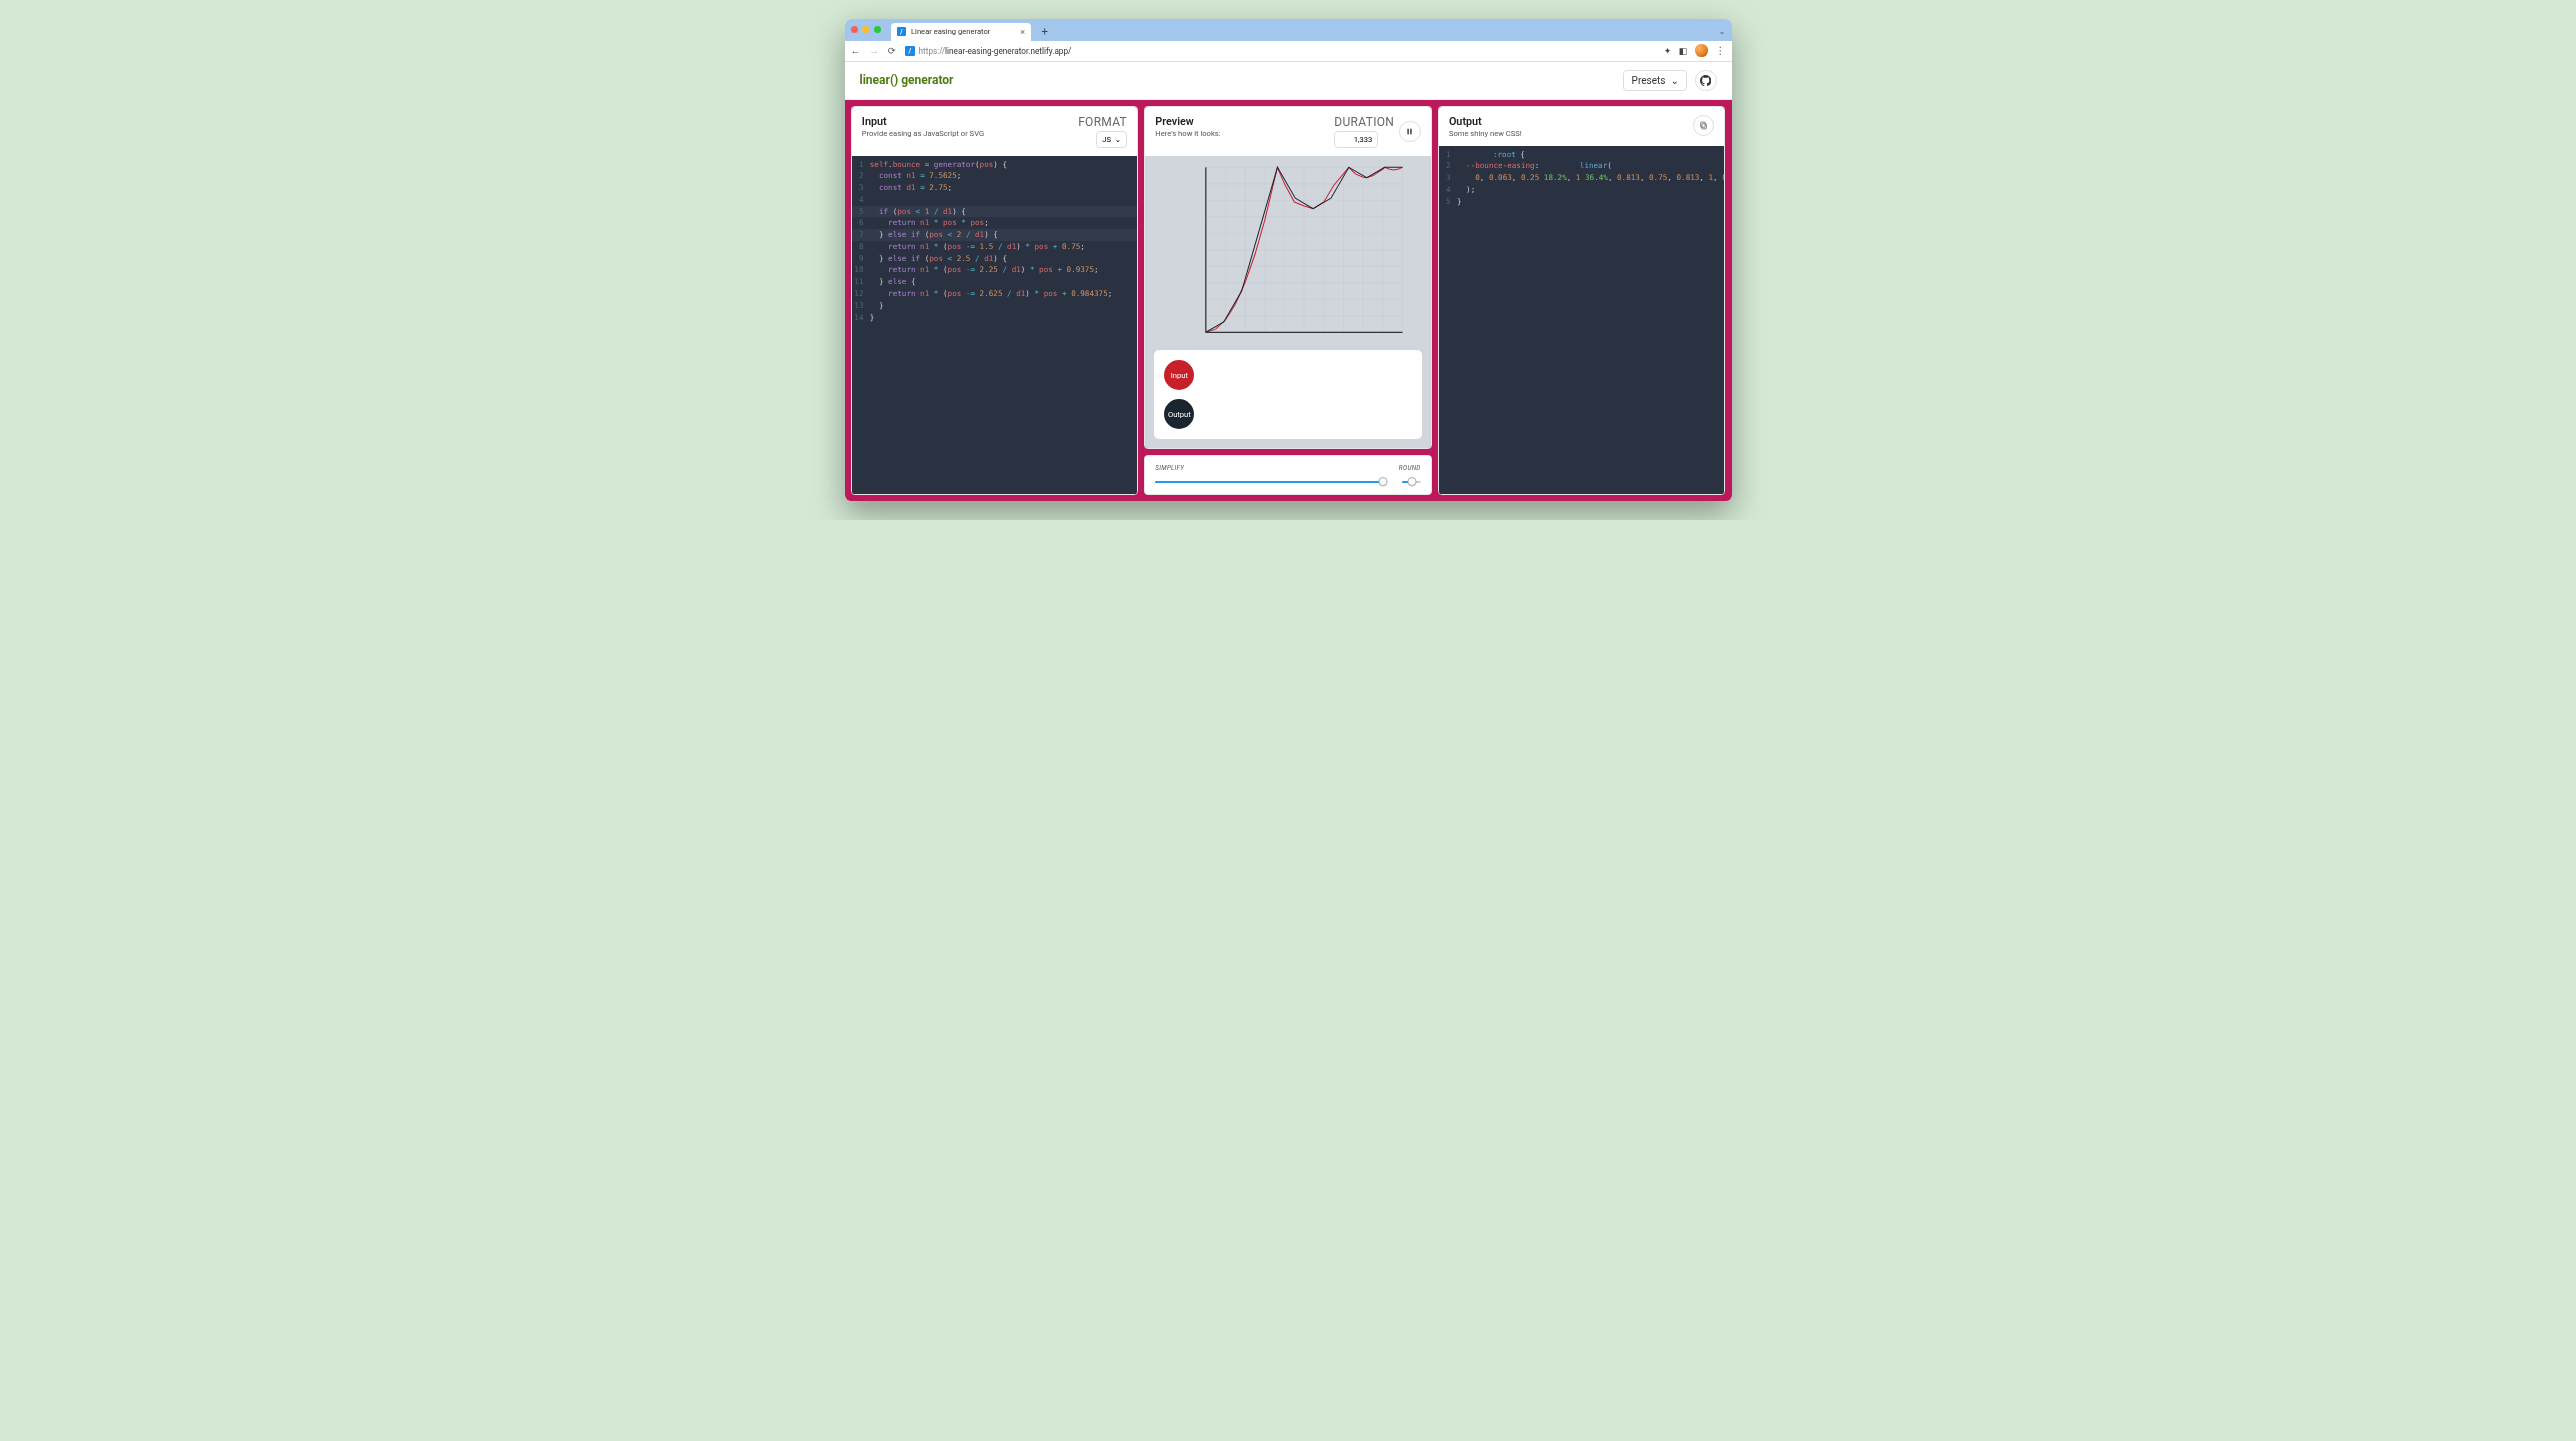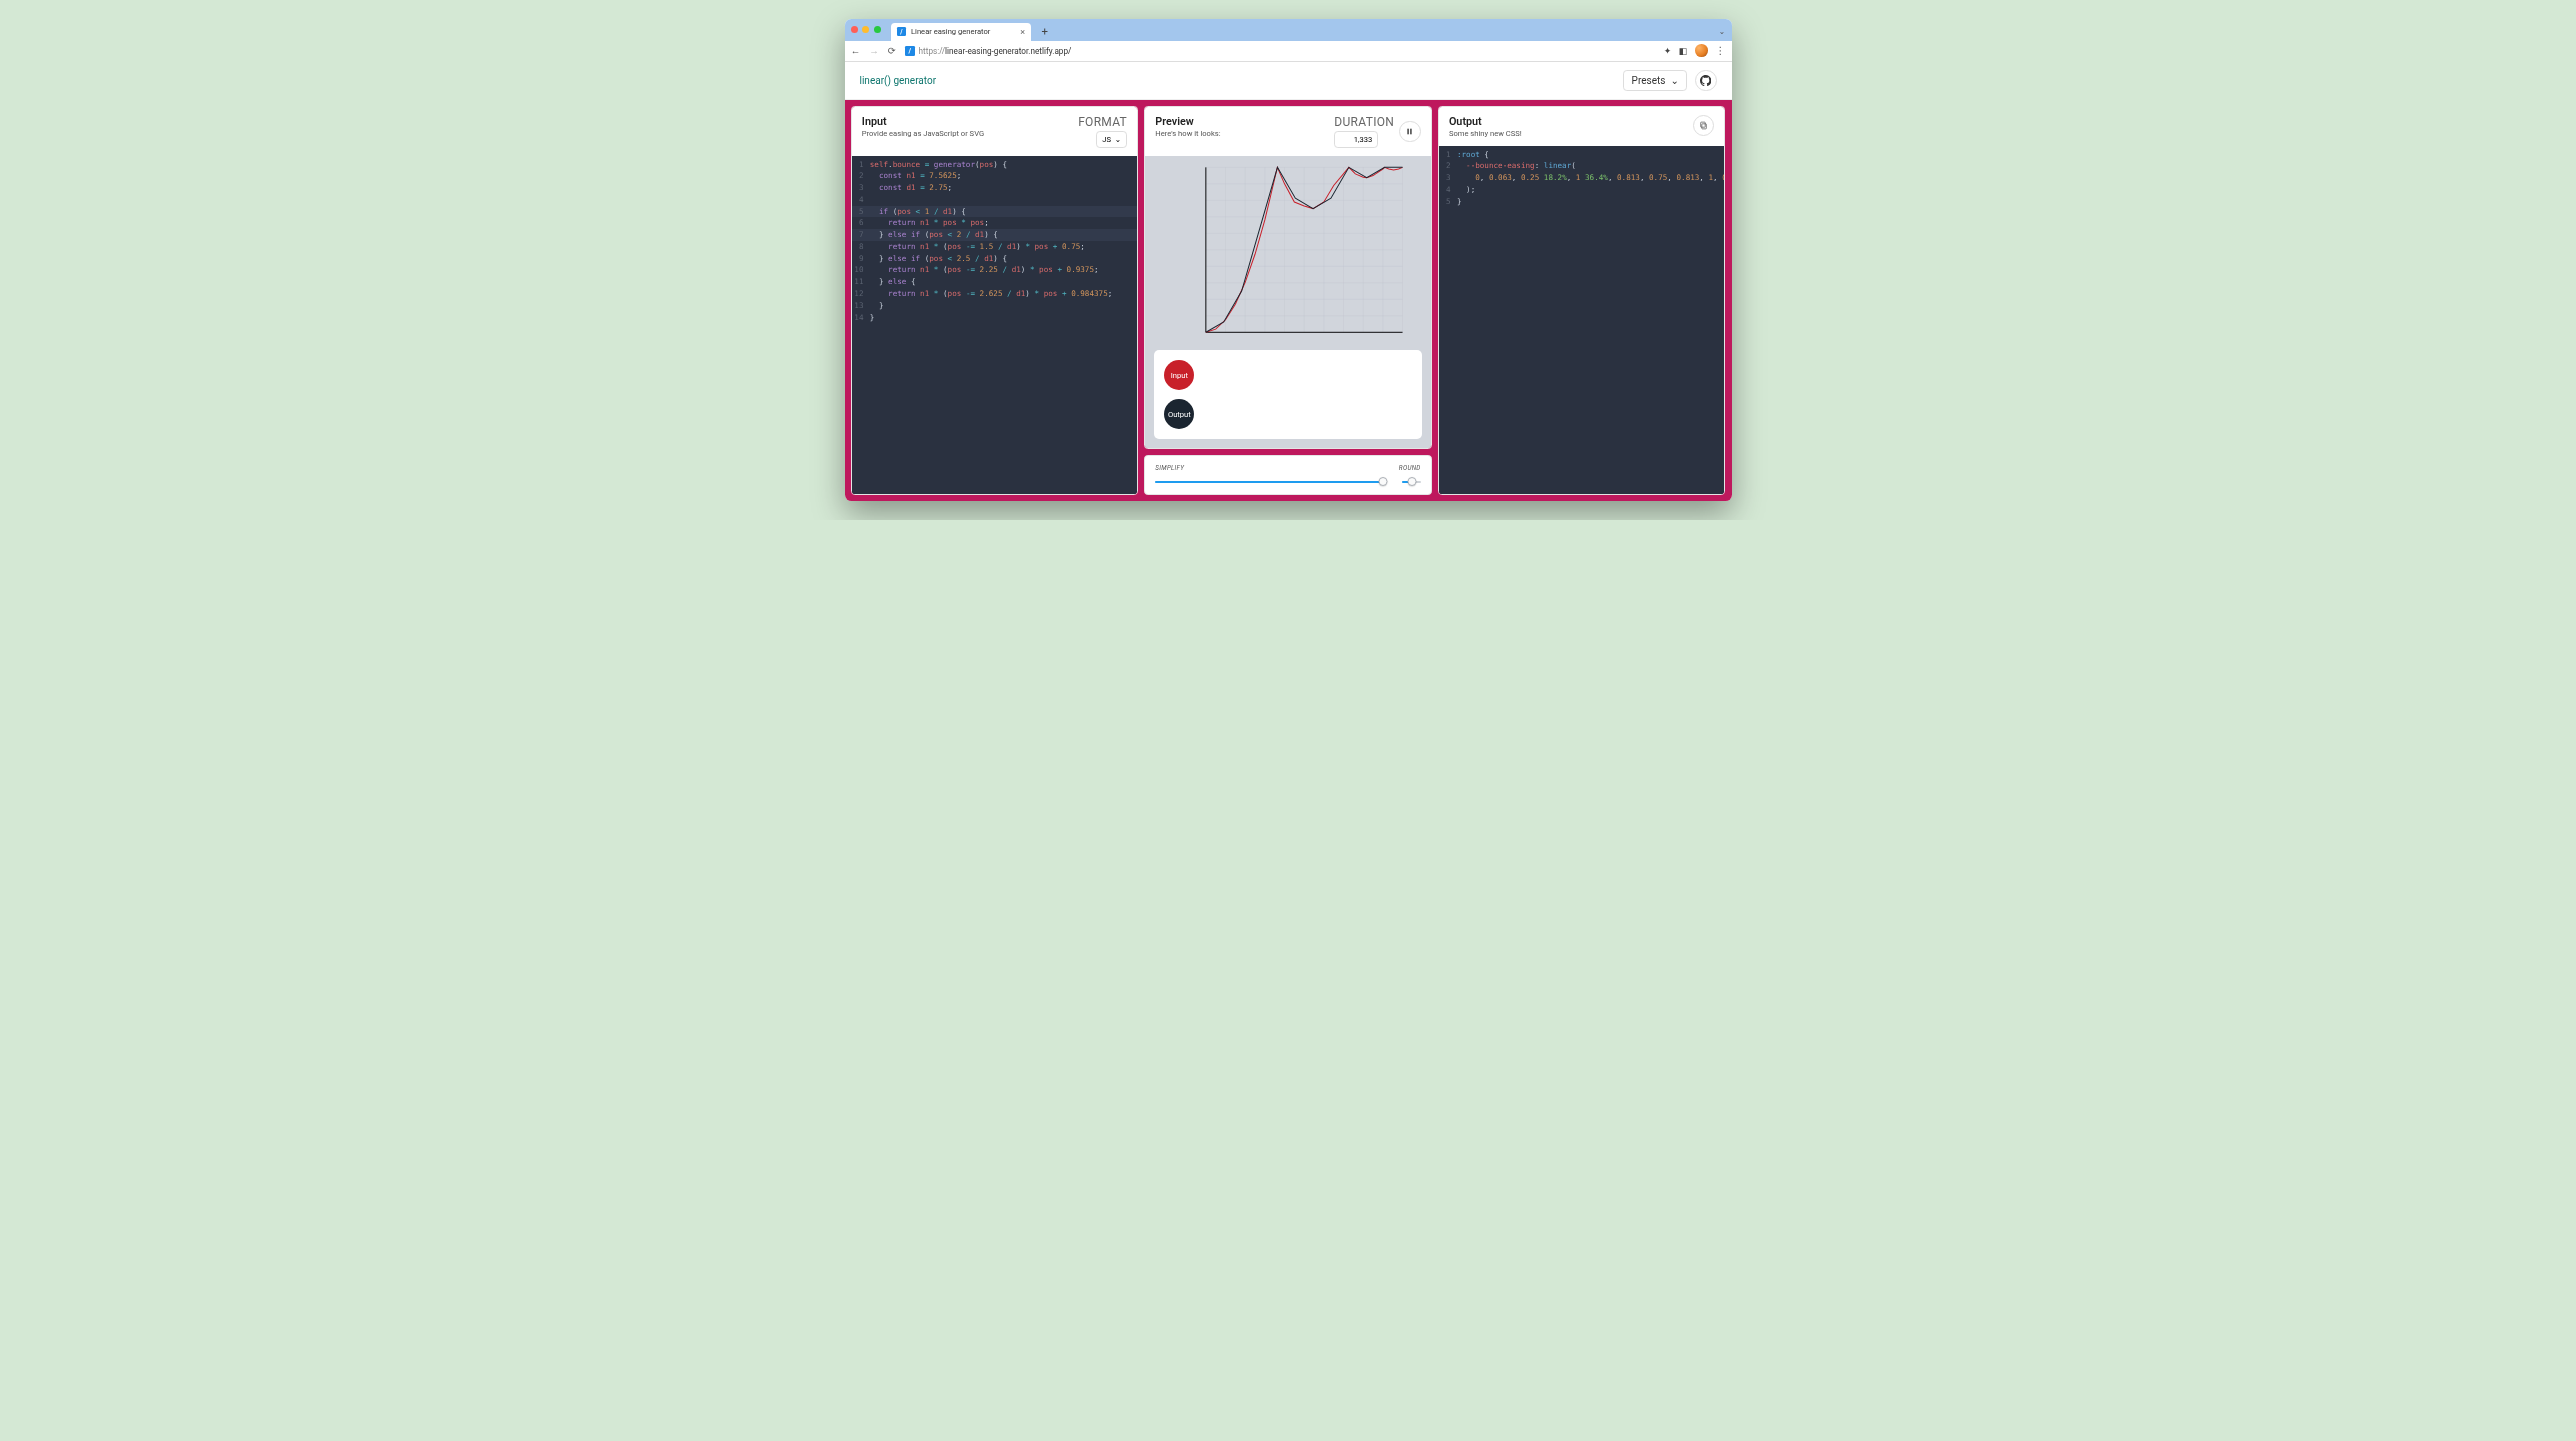--- a/index.html
+++ b/index.html
@@ -65,21 +65,21 @@
 .ext-icons .ico { color: #444; font-size: 9px; cursor: pointer; }
 .avatar { width: 12.7px; height: 12.7px; border-radius: 50%; background: radial-gradient(circle at 30% 30%, #ffb366, #e67e22 60%, #8b4513); }
 .vdots { font-size: 10px; color: #555; cursor: pointer; }
 
 .app-header {
   display: flex;
   align-items: center;
   padding: 7.6px 15px;
   border-bottom: 0.6px solid #eee;
 }
-.app-title { color: #0f766e; font-size: 10px; font-weight: 400; }
+.app-title { color: #4d7c0f; font-size: 12px; font-weight: 700; }
 .app-header-right { margin-left: auto; display: flex; align-items: center; gap: 7.6px; }
 .presets-btn { border: 0.6px solid #ddd; border-radius: 3.8px; padding: 3.8px 7.6px; font-size: 10px; color: #333; background: #fff; cursor: pointer; display: flex; align-items: center; gap: 5px; }
 .gh-btn { width: 21.5px; height: 21.5px; border: 0.6px solid #ddd; border-radius: 50%; display: flex; align-items: center; justify-content: center; background: #fff; cursor: pointer; }
 
 .main {
   display: grid;
   grid-template-columns: 1fr 1fr 1fr;
   gap: 6.3px;
   padding: 6.3px;
   background: #be185d;
@@ -105,21 +105,21 @@
 
 .editor { background: #2a3140; color: #c5cdd9; font-family: ui-monospace, SFMono-Regular, Menlo, Consolas, monospace; font-size: 7.6px; line-height: 1.55; flex: 1; overflow: auto; padding: 2.5px 0; min-height: 329px; }
 .editor .line { display: flex; white-space: pre; }
 .editor .ln { width: 18px; text-align: right; color: #5a6270; padding-right: 6.3px; user-select: none; flex-shrink: 0; }
 .editor .hl-line { background: #323a4c; }
 .tk-k { color: #a882cd; }
 .tk-p { color: #c5cdd9; }
 .tk-n { color: #d1945c; }
 .tk-v { color: #d66b6b; }
 .tk-o { color: #4fb3bf; }
-.tk-f { color: #5fa8d3; }
+.tk-f { color: #5fa8d3; margin-left: 36px; }
 .tk-s { color: #7bbf6a; }
 
 .preview-body { background: #d1d5dc; flex: 1; display: flex; flex-direction: column; }
 .chart-wrap { padding: 5px 6.3px; }
 .chart-svg { width: 100%; height: 184px; display: block; }
 .balls-card { background: #fff; border-radius: 5px; margin: 0 9px 9px 9px; padding: 10px; }
 .ball { width: 30px; height: 30px; border-radius: 50%; display: flex; align-items: center; justify-content: center; color: #fff; font-size: 7.6px; }
 .ball.input { background: #c8202a; margin-bottom: 9px; }
 .ball.output { background: #1b2530; }
 

